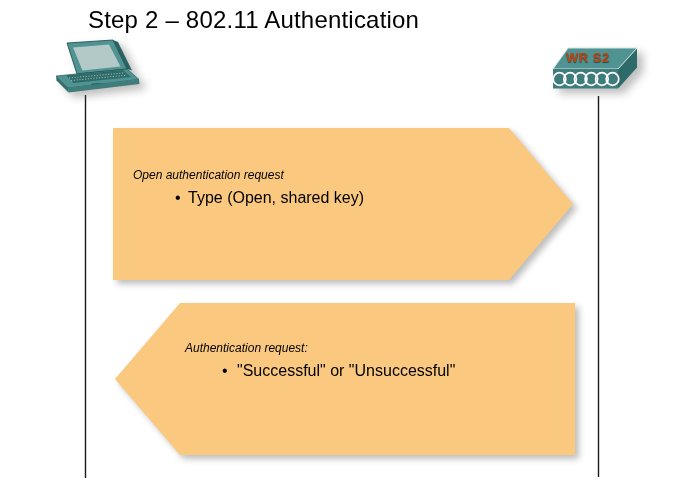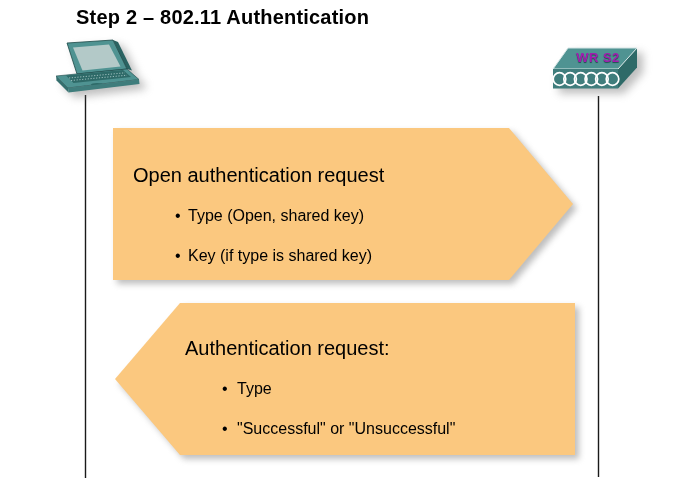--- a/index.html
+++ b/index.html
@@ -2,32 +2,32 @@
 <html><head>
 <meta charset="utf-8">
 <style>
   html,body{margin:0;padding:0;background:#ffffff;}
   #stage{
     position:relative;width:686px;height:503px;background:#ffffff;overflow:hidden;
     font-family:"Liberation Sans","DejaVu Sans",sans-serif;color:#000000;
   }
   #stage svg{position:absolute;left:0;top:0;}
   .title{
-    position:absolute;left:76px;top:6px;font-size:20px;font-weight:bold;
+    position:absolute;left:88px;top:6px;font-size:24px;font-weight:normal;
     letter-spacing:0.2px;white-space:nowrap;
   }
   .ap-label{
-    position:absolute;left:566px;top:50px;width:64px;text-align:center;
-    font-size:13px;font-weight:bold;color:#a21caf;letter-spacing:0.5px;
+    position:absolute;left:566px;top:50px;width:64px;text-align:left;
+    font-size:13px;font-weight:bold;color:#c2410c;letter-spacing:0.5px;
     text-shadow:0 1px 1px rgba(20,60,60,0.8);white-space:nowrap;
   }
   .msg{position:absolute;font-size:16px;line-height:22.7px;white-space:nowrap;}
-  .msg .heading{font-size:20px;}
+  .msg .heading{font-size:12px;font-style:italic;}
   .msg ul{margin:0;padding:0;list-style:none;}
-  .msg li{position:relative;margin-top:18px;}
+  .msg li{position:relative;}
   .msg1{left:133px;top:164px;}
   .msg1 li{padding-left:55px;}
   .msg1 li::before{content:"\2022";position:absolute;left:42px;}
   .msg2{left:185px;top:337px;}
   .msg2 li{padding-left:52px;}
   .msg2 li::before{content:"\2022";position:absolute;left:37px;}
   .arrow-shape{filter:drop-shadow(4px 4px 3px rgba(110,110,110,0.45));}
   .device{filter:drop-shadow(6px 5px 4px rgba(110,110,110,0.45));}
 </style>
 </head>
@@ -72,25 +72,23 @@
   </svg>
 
   <div class="title">Step 2 – 802.11 Authentication</div>
 
   <div class="ap-label">WR S2</div>
 
   <div class="msg msg1">
     <div class="heading">Open authentication request</div>
     <ul>
       <li>Type (Open, shared key)</li>
-      <li>Key (if type is shared key)</li>
     </ul>
   </div>
 
   <div class="msg msg2">
     <div class="heading">Authentication request:</div>
     <ul>
-      <li>Type</li>
       <li>"Successful" or "Unsuccessful"</li>
     </ul>
   </div>
 
 </div>
 
 </body></html>

